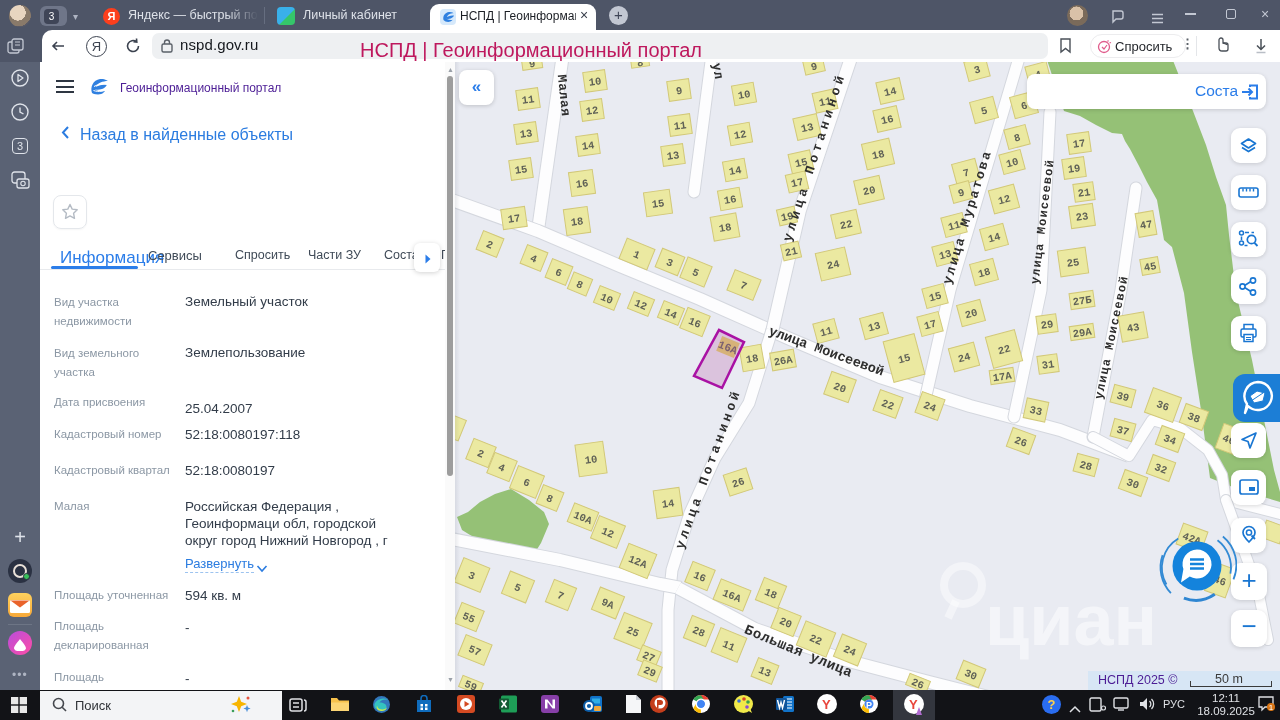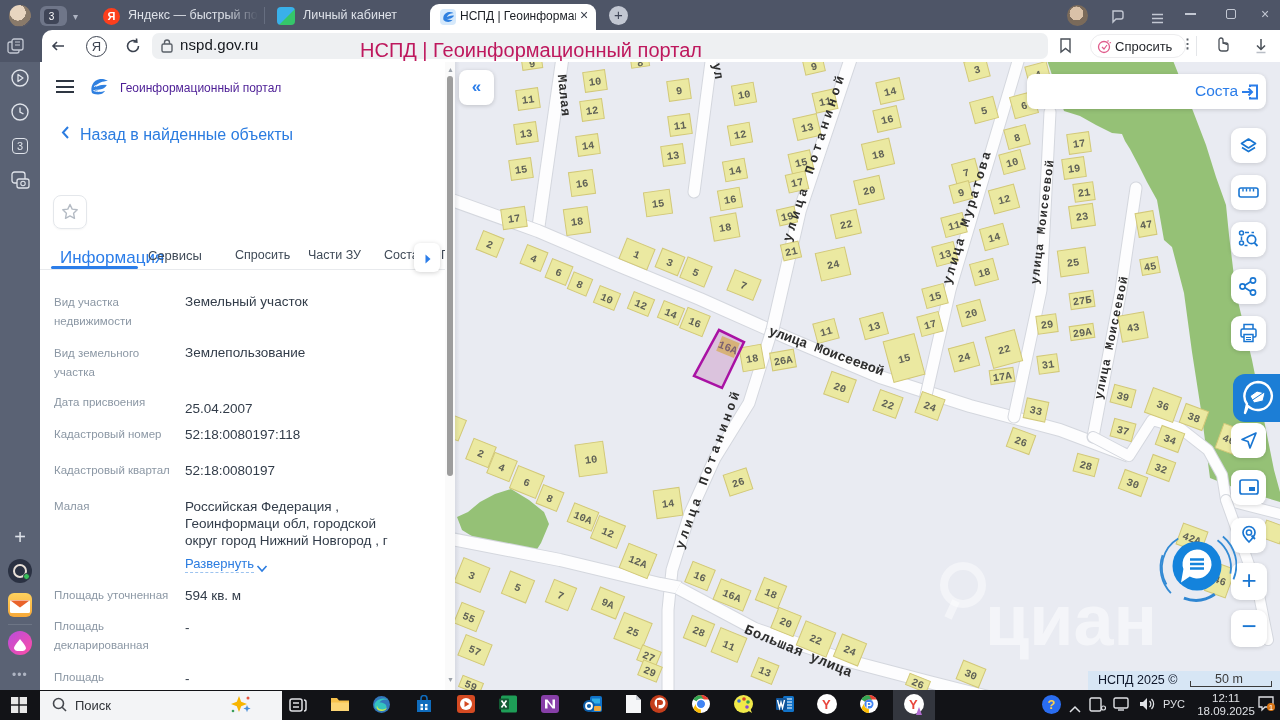--- a/index.html
+++ b/index.html
@@ -829,21 +829,21 @@
 <path d="M 13.9 66.1 A 37 37 0 0 1 5.6 28.1"></path>
 <path d="M 65.9 9.5 A 37 37 0 0 1 76.5 52.3"></path>
 </g>
 <path d="M 26.9 71.1 A 34 34 0 0 0 57.8 67.3" fill="none" stroke="#2f86d2" stroke-width="3"></path>
 <circle cx="40" cy="39" r="24.5" fill="#1483dc"></circle>
 <path d="M40 22.5 A14.5 14.5 0 1 1 32.75 49.55 L24 55.5 L26.4 42 A14.5 14.5 0 0 1 40 22.5 Z" fill="#fff"></path>
 <path d="M33 32.5 h14 M33 37 h14 M33 41.5 h14" stroke="#1483dc" stroke-width="2.7"></path>
 </svg></div>
 
 <div class="abs" style="left:633px;top:609px;width:192px;height:19px;background:#d7e6f5"></div>
-<div class="abs" style="left:643px;top:611px;color:#0f172a;font-size:12.5px">НСПД 2025 ©</div>
+<div class="abs" style="left:643px;top:611px;color:#4c1d95;font-size:12.5px">НСПД 2025 ©</div>
 <div class="abs" style="left:760px;top:610px;color:#3a3a3a;font-size:12.5px">50 m</div>
 <div class="abs" style="left:735px;top:619px;width:82px;height:6px;border-left:1px solid #3a3a3a;border-right:1px solid #3a3a3a;border-bottom:1.3px solid #3a3a3a"></div>
 </div>
 
 <div class="abs" style="left:0;top:690px;width:1280px;height:30px;background:#121317"></div>
 <div class="abs" style="left:11px;top:697px;width:16px;height:16px"><svg width="16" height="16">
         <rect x="0" y="0" width="7.3" height="7.3" fill="#e8e8e8"></rect>
         <rect x="8.7" y="0" width="7.3" height="7.3" fill="#e8e8e8"></rect>
         <rect x="0" y="8.7" width="7.3" height="7.3" fill="#e8e8e8"></rect>
         <rect x="8.7" y="8.7" width="7.3" height="7.3" fill="#e8e8e8"></rect>

